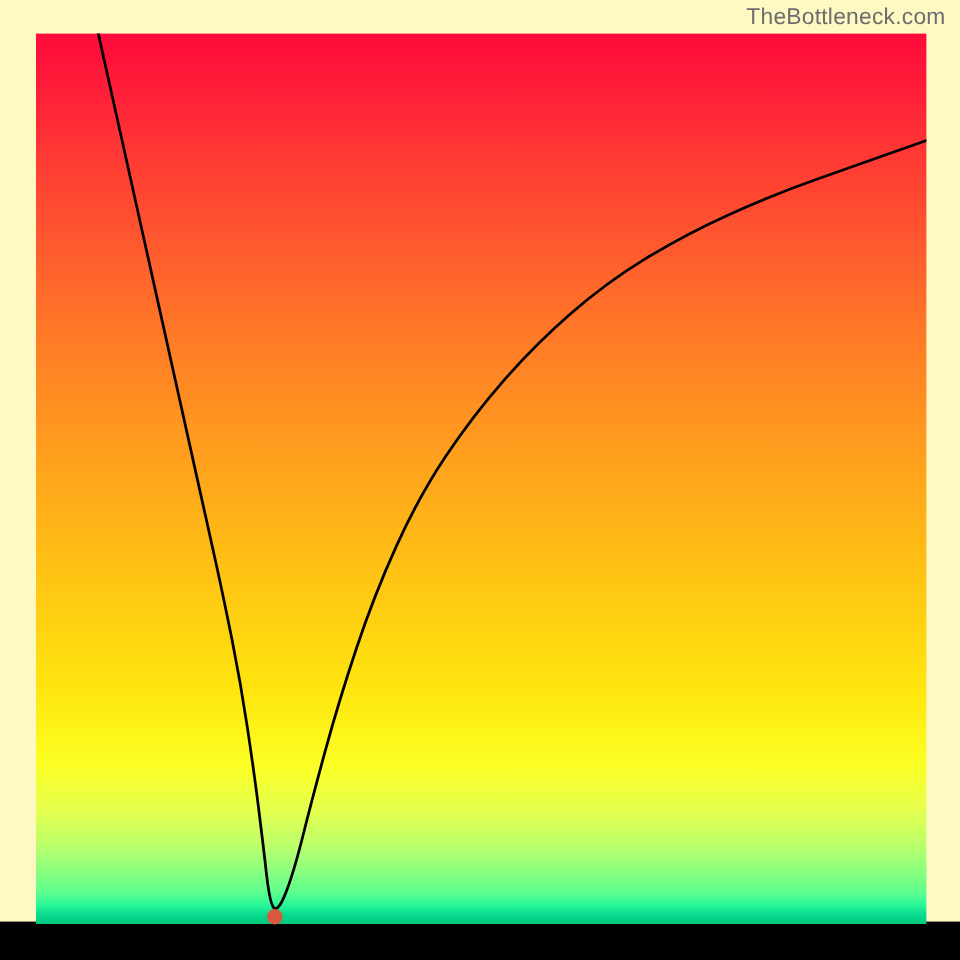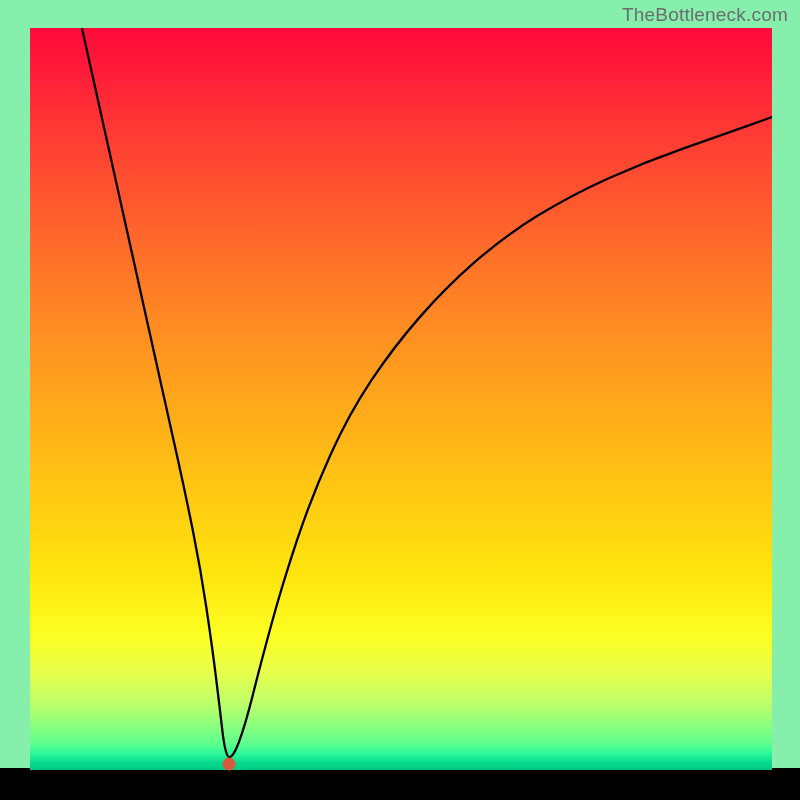--- a/index.html
+++ b/index.html
@@ -8,21 +8,21 @@
     width: 800px;
     height: 800px;
     background: #000;
     overflow: hidden;
     font-family: Arial, Helvetica, sans-serif;
   }
   .frame {
     position: relative;
     width: 800px;
     height: 768px;
-    background: #86efac;
+    background: #fef9c3;
   }
   .plot-area {
     position: absolute;
     left: 30px;
     top: 28px;
     width: 742px;
     height: 742px;
     
     background: linear-gradient(to bottom,
       #ff0a3a 0%,

